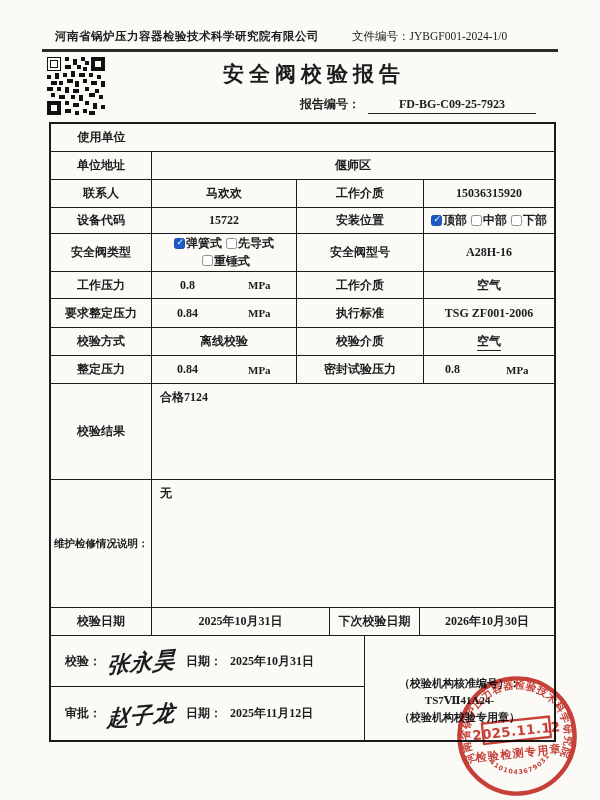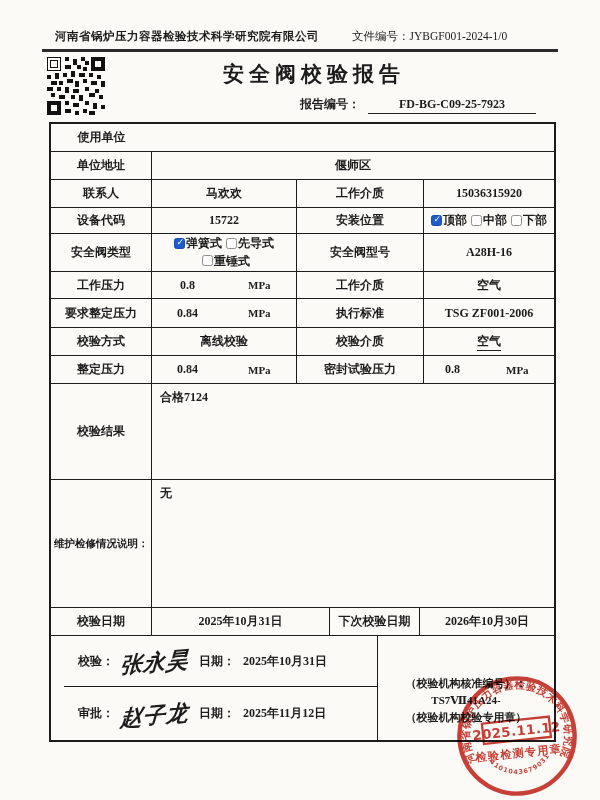--- a/index.html
+++ b/index.html
@@ -38,21 +38,21 @@
 
   
   .opt{white-space:nowrap;}
   .cb{width:11px;height:11px;border:1.5px solid #8f8f8f;border-radius:2.5px;background:#fff;
       display:inline-block;position:relative;top:1.5px;margin:0 1px 0 4px;}
   .opt:first-child .cb{margin-left:0;}
   .cb.checked{background:#1E5AC8;border-color:#1a4fb0;}
   .cb.checked::after{content:"✓";color:#fff;font-size:9px;font-weight:bold;position:absolute;left:1.5px;top:-1.5px;line-height:11px;font-family:"DejaVu Sans",sans-serif;}
 
   
-  .sigblock{display:grid;grid-template-columns:314px 1fr;grid-template-rows:51px 53px;margin-left:13px;}
+  .sigblock{display:grid;grid-template-columns:314px 1fr;grid-template-rows:51px 53px;}
   .sigcell{border-right:1.5px solid #1b1b1b;display:flex;align-items:center;font-size:12px;font-weight:bold;padding-left:14px;}
   .sig1{grid-column:1;grid-row:1;border-bottom:1.5px solid #1b1b1b;}
   .sig2{grid-column:1;grid-row:2;}
   .orgcell{grid-column:2;grid-row:1/3;display:flex;flex-direction:column;align-items:center;justify-content:flex-end;
            font-size:11px;font-weight:bold;padding-bottom:14px;line-height:17px;text-align:center;}
   .signame{font-family:"DejaVu Serif",serif;font-style:italic;font-weight:bold;font-size:22px;
            display:inline-block;transform:rotate(-5deg) skewX(-8deg);margin:0 10px -4px 6px;letter-spacing:1px;}
   .sigdate{margin-left:8px;}
 
   

